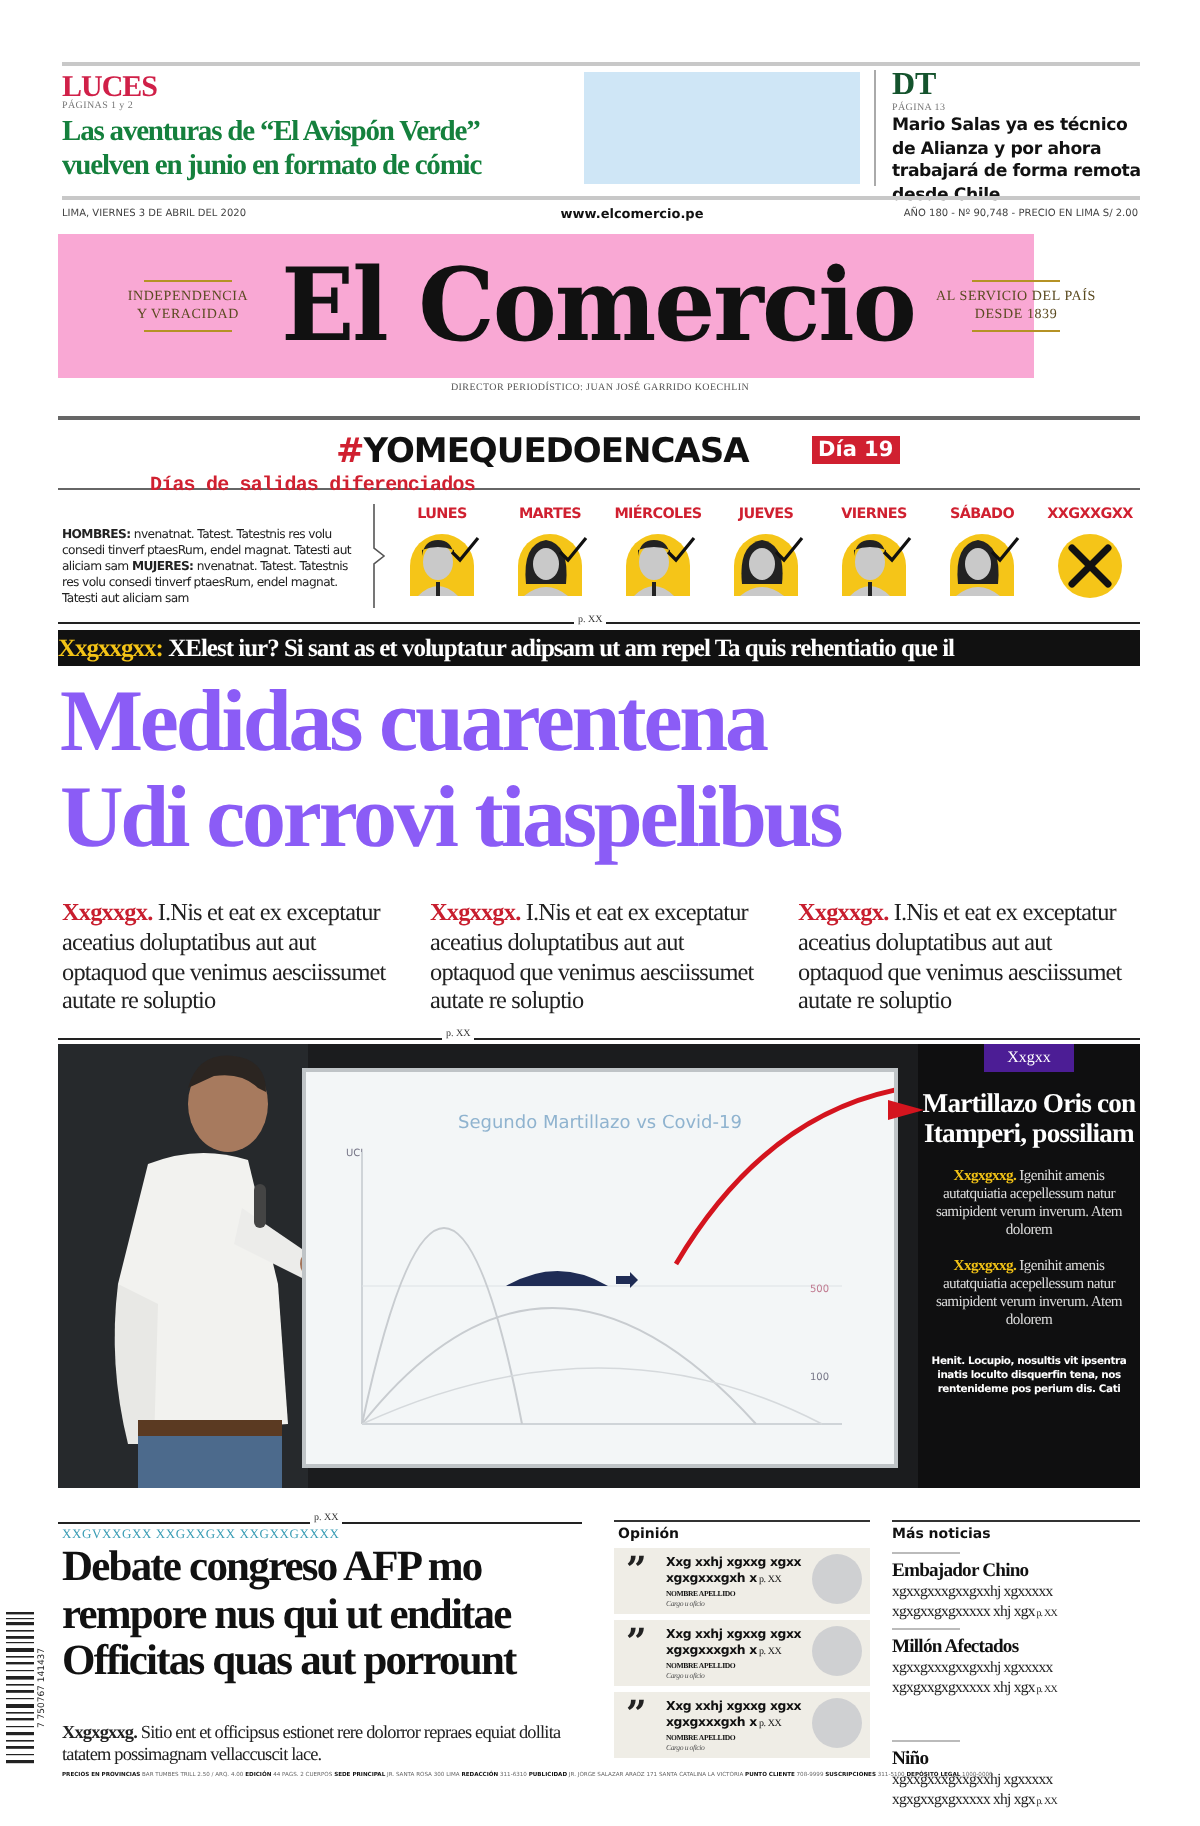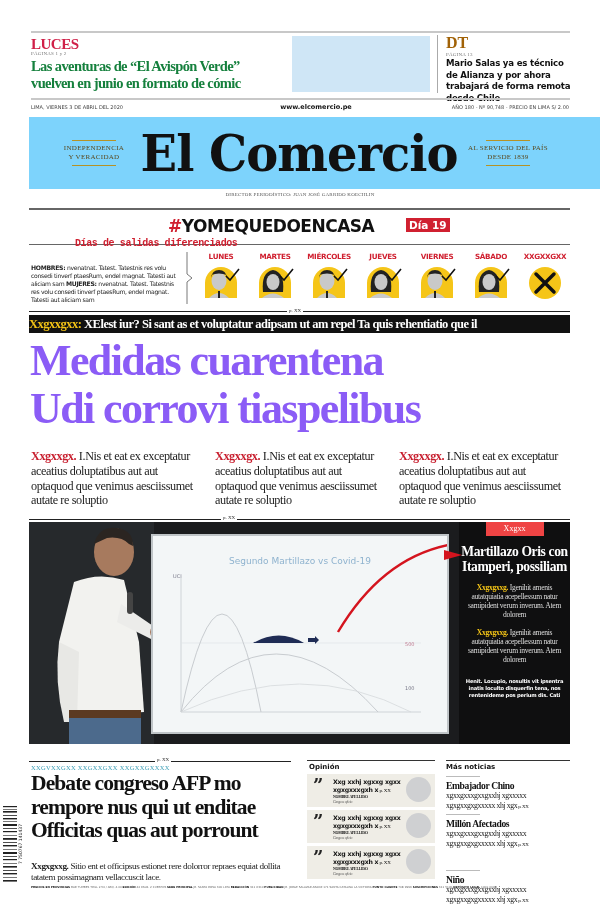--- a/index.html
+++ b/index.html
@@ -7,29 +7,29 @@
   body { position: relative; font-family: "DejaVu Serif", serif; color: #111; }
   .abs { position: absolute; }
 
   
   .top-rule { left: 31px; width: 539px; height: 2px; background: #c8c8c8; }
   .luces-label { left: 31px; top: 36px; font-family: "Liberation Serif", serif; font-weight: bold; font-size: 15px; color: #d02048; letter-spacing: -0.5px; }
   .pag-small { font-size: 5px; color: #777; font-family: "Liberation Serif", serif; letter-spacing: .2px; }
   .luces-head { left: 31px; top: 58px; width: 250px; font-family: "Liberation Serif", serif; font-weight: bold; font-size: 14.5px; line-height: 17px; color: #15803d; letter-spacing: -0.6px; }
   .ad-box { left: 292px; top: 36px; width: 138px; height: 56px; background: #cfe6f6; }
   .vsep { left: 437px; top: 35px; width: 1px; height: 58px; background: #aaa; }
-  .dt-label { left: 446px; top: 34px; font-family: "Liberation Serif", serif; font-weight: bold; font-size: 16px; color: #a16207; }
+  .dt-label { left: 446px; top: 34px; font-family: "Liberation Serif", serif; font-weight: bold; font-size: 16px; color: #14532d; }
   .dt-head { left: 446px; top: 58px; width: 130px; font-family: "DejaVu Sans", sans-serif; font-weight: bold; font-size: 8.6px; line-height: 11.5px; color: #111; letter-spacing: -0.2px; }
 
   
   .dateline { top: 104px; font-size: 5px; color: #444; font-family: "DejaVu Sans", sans-serif; }
   .website { left: 16px; width: 600px; top: 103px; text-align: center; font-size: 6.5px; font-weight: bold; font-family: "DejaVu Sans", sans-serif; }
 
   
-  .masthead { left: 29px; top: 117px; width: 572px; height: 72px; background: #7dd3fc; padding-left: 48px; }
+  .masthead { left: 29px; top: 117px; width: 488px; height: 72px; background: #f9a8d4; padding-left: 48px; }
   .mh-side { top: 0; height: 72px; display: flex; flex-direction: column; justify-content: center; align-items: center; text-align: center; font-family: "Liberation Serif", serif; font-size: 7px; line-height: 9px; color: #5a4a20; letter-spacing: .3px; }
   .mh-side .rule { width: 44px; height: 1px; background: #b59225; margin: 3px 0; }
   .logo { left: 100px; top: 4px; width: 340px; text-align: center; font-family: "DejaVu Serif", serif; font-weight: bold; font-size: 48px; line-height: 64px; color: #111; letter-spacing: -1px; transform: scaleY(1.05); }
   .director { left: 0; width: 600px; top: 192px; text-align: center; font-family: "Liberation Serif", serif; font-size: 5px; color: #555; letter-spacing: .2px; }
   .thick-rule { left: 29px; top: 208px; width: 541px; height: 2px; background: #666; }
 
   
   .hashtag { left: 168px; top: 216px; font-family: "DejaVu Sans", sans-serif; font-weight: bold; font-size: 17px; letter-spacing: -0.5px; color: #111; }
   .hashtag .hash { color: #d02030; }
   .dia-badge { left: 406px; top: 218px; background: #d02030; color: #fff; font-family: "DejaVu Sans", sans-serif; font-weight: bold; font-size: 10.5px; padding: 1px 3px; }
@@ -52,21 +52,21 @@
 
   .main-head { left: 30px; top: 337px; width: 560px; font-family: "Liberation Serif", serif; font-weight: bold; font-size: 44px; line-height: 48px; color: #8b5cf6; letter-spacing: -1.6px; }
 
   .col3 { top: 449px; width: 170px; font-family: "Liberation Serif", serif; font-size: 12.2px; line-height: 14.8px; color: #222; letter-spacing: -0.4px; }
   .col3 .lbl { color: #c81e2e; font-weight: bold; }
 
   
   .photo { left: 29px; top: 522px; width: 430px; height: 222px; background: #1d1d1e; overflow: hidden; }
   .screen { left: 122px; top: 12px; width: 298px; height: 200px; background: #f3f6f7; border: 2px solid #bfc4c7; }
   .sidebar-box { left: 459px; top: 522px; width: 111px; height: 222px; background: #0f0f10; color: #fff; text-align: center; }
-  .sb-tag { margin: 0 auto; width: 58px; height: 14px; background: #ef4444; font-family: "Liberation Serif", serif; font-size: 8px; line-height: 14px; color: #fff; }
+  .sb-tag { margin: 0 auto; width: 45px; height: 14px; background: #4c1d95; font-family: "Liberation Serif", serif; font-size: 8px; line-height: 14px; color: #fff; }
   .sb-head { margin-top: 8px; font-family: "Liberation Serif", serif; font-weight: bold; font-size: 13.6px; line-height: 15px; letter-spacing: -0.4px; text-align: center; }
   .sb-par { margin: 9px 6px 0; font-family: "Liberation Serif", serif; font-size: 7.6px; line-height: 9px; color: #ddd; letter-spacing: -0.3px; }
   .sb-par .lbl { color: #f3c316; font-weight: bold; }
   .sb-foot { margin: 14px 6px 0; font-family: "DejaVu Sans", sans-serif; font-weight: bold; font-size: 5.2px; line-height: 7.2px; color: #fff; letter-spacing: -0.2px; }
 
   
   .bot-kicker { left: 31px; top: 764px; font-family: "Liberation Serif", serif; font-size: 6.5px; color: #3a9db5; letter-spacing: .3px; }
   .bot-head { left: 31px; top: 772px; width: 260px; font-family: "Liberation Serif", serif; font-weight: bold; font-size: 21.5px; line-height: 23.5px; color: #111; letter-spacing: -0.9px; }
   .bot-body { left: 31px; top: 861px; width: 262px; font-family: "Liberation Serif", serif; font-size: 9.2px; line-height: 11px; color: #222; letter-spacing: -0.4px; }
   .bot-body .lbl { font-weight: bold; }

